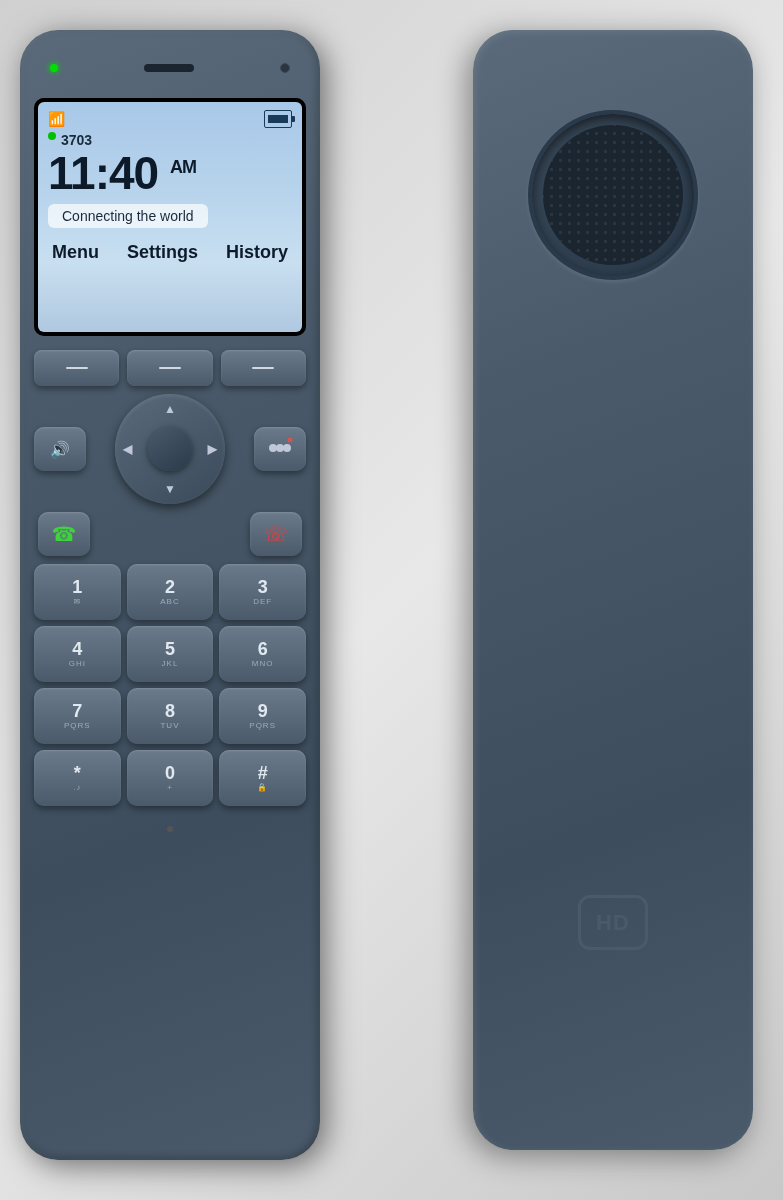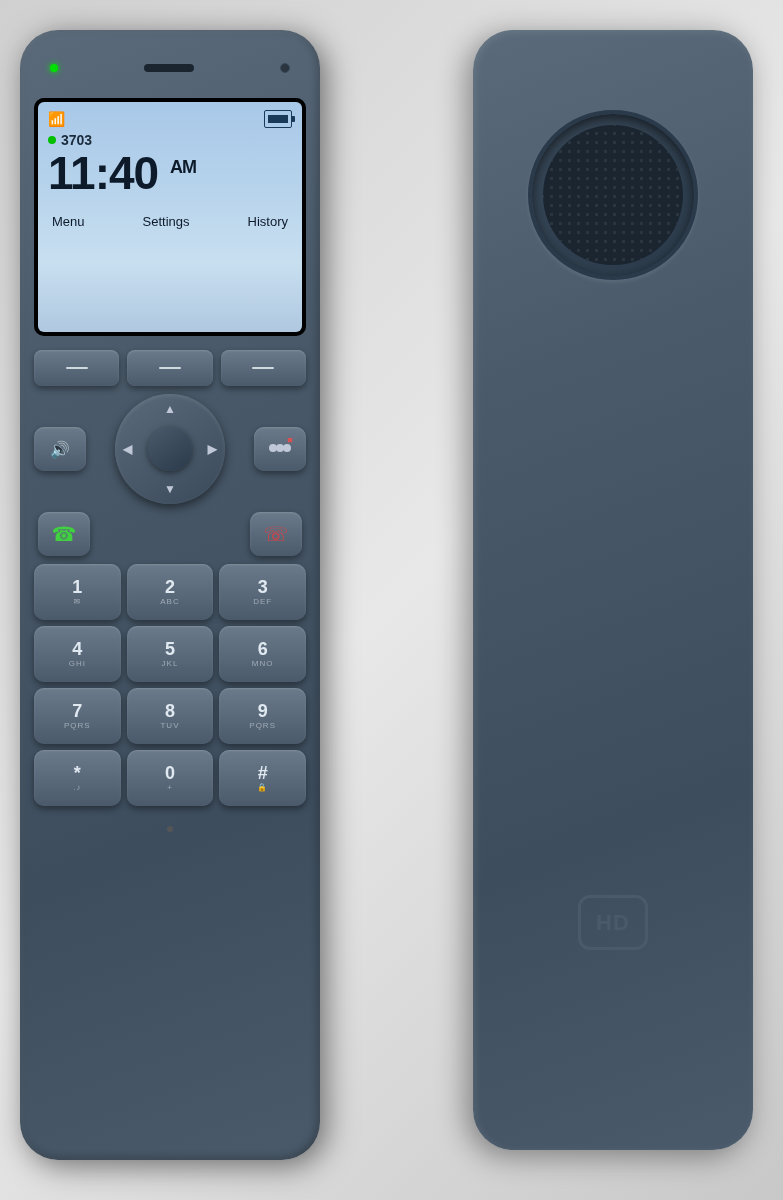--- a/index.html
+++ b/index.html
@@ -199,21 +199,20 @@
 
     .battery-fill {
       display: inline-block;
       width: 20px;
       height: 8px;
       background: #1a3a5a;
     }
 
     .extension-row {
       display: flex;
-      align-items: center;
       margin-bottom: 2px;
     }
 
     .ext-dot {
       width: 8px;
       height: 8px;
       border-radius: 50%;
       background: #00c000;
       margin-right: 5px;
     }
@@ -222,21 +221,21 @@
       font-size: 14px;
       font-weight: 600;
       color: #1a2a3a;
     }
 
     .time-display {
       font-size: 46px;
       font-weight: 700;
       color: #0d1a2a;
       line-height: 1;
-      margin-bottom: 14px;
+      margin-bottom: 8px;
       letter-spacing: -1px;
     }
 
     .time-ampm {
       font-size: 18px;
       font-weight: 600;
       vertical-align: super;
     }
 
     .date-display {
@@ -256,23 +255,23 @@
     }
 
     .screen-bottom-bar {
       display: flex;
       justify-content: space-between;
       align-items: center;
       padding: 4px 4px 0;
     }
 
     .screen-soft-key {
-      font-size: 13px;
+      font-size: 18px;
       color: #0d1a2a;
-      font-weight: 400;
+      font-weight: 700;
     }
 
     
     .brand-label {
       text-align: center;
       padding: 4px 0;
       font-size: 13px;
       font-weight: 700;
       letter-spacing: 3px;
       color: #c0c8d0;
@@ -485,20 +484,21 @@
 
         
         <div class="time-display">
           <span>11:40</span>
           <span class="time-ampm">AM</span>
         </div>
 
         
 
         
+        <div class="connecting-tag">Connecting the world</div>
 
         
         <div class="screen-bottom-bar">
           <span class="screen-soft-key">Menu</span>
           <span class="screen-soft-key">Settings</span>
           <span class="screen-soft-key">History</span>
         </div>
       </div>
     </div>
 

